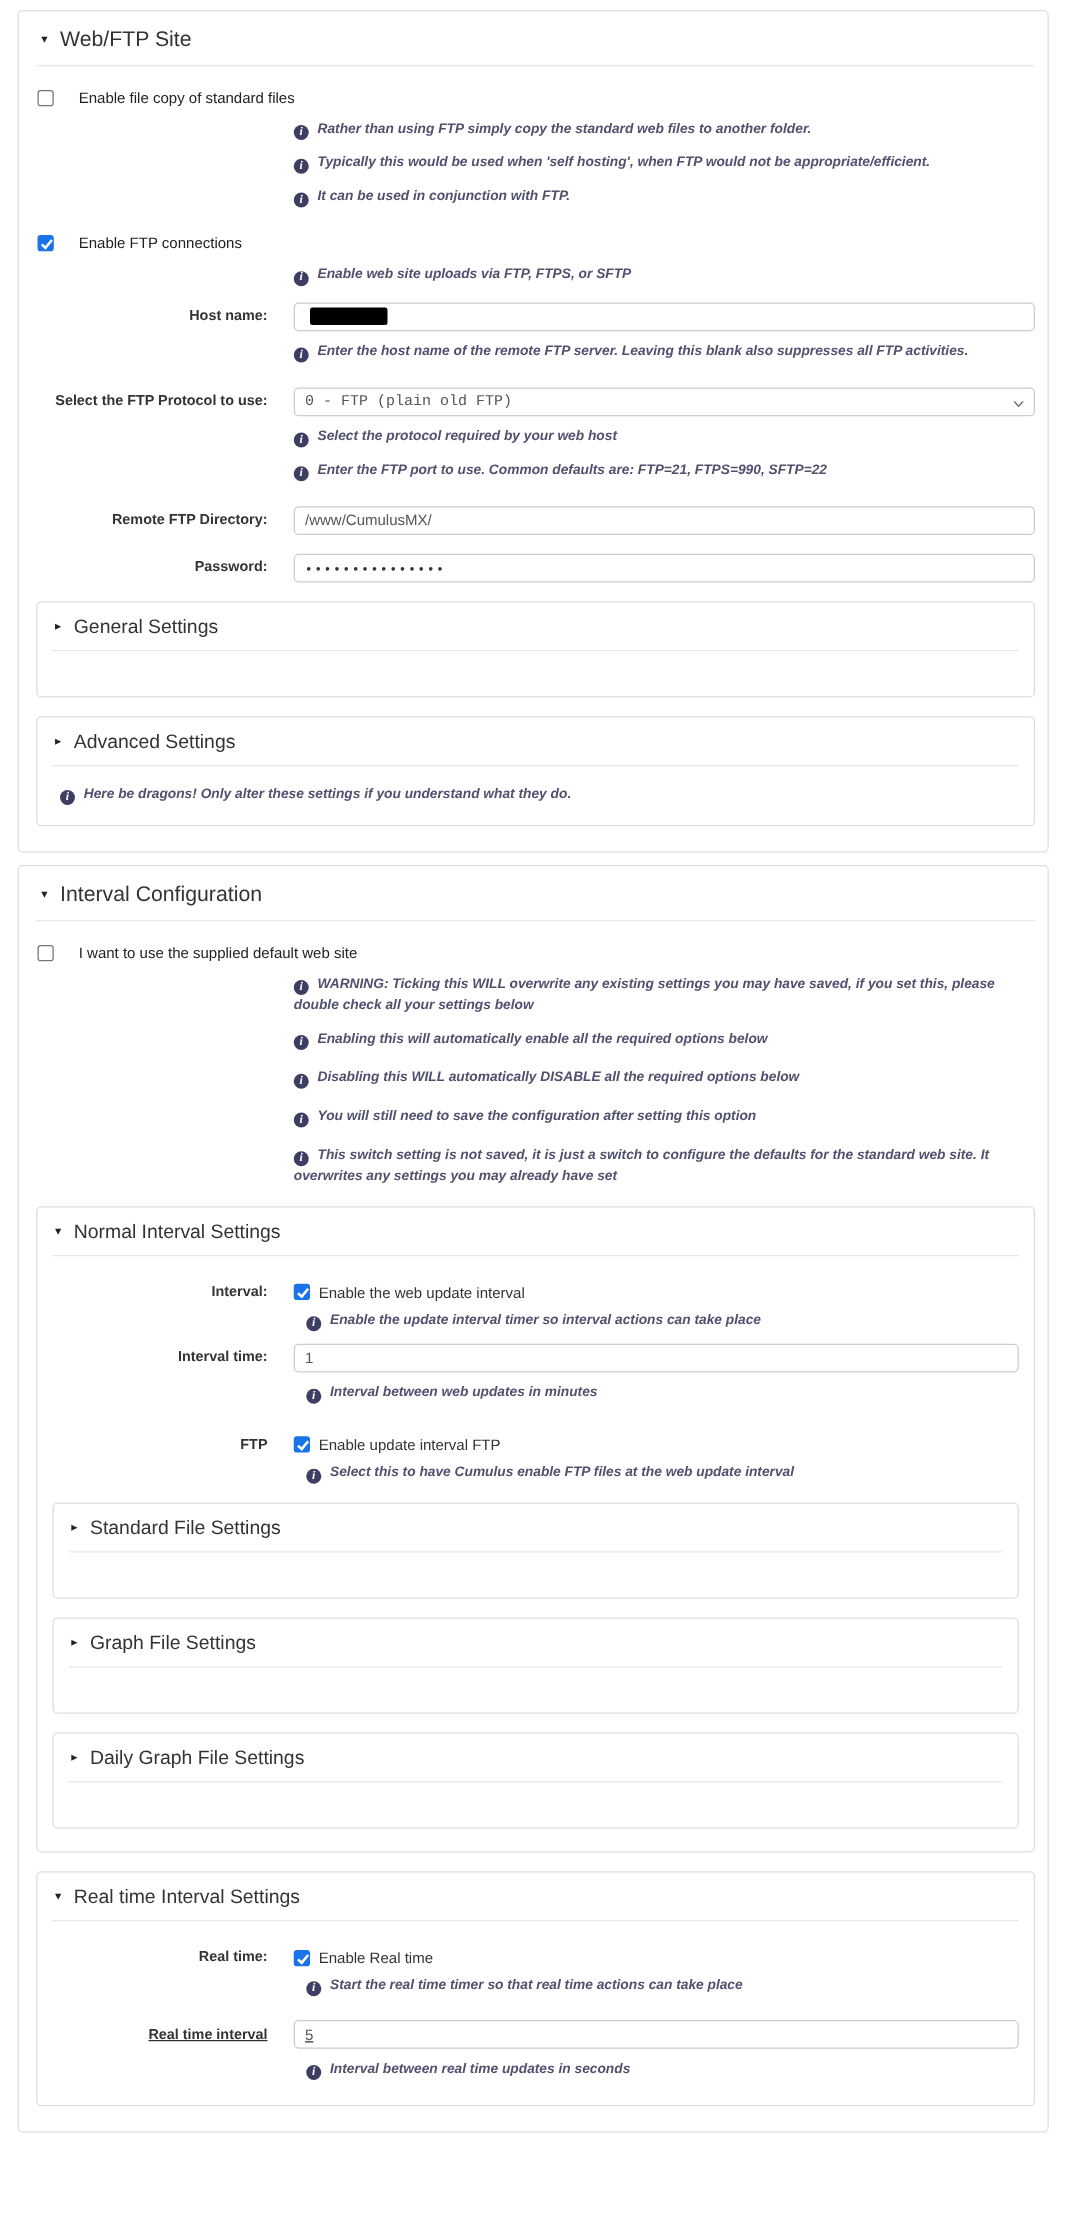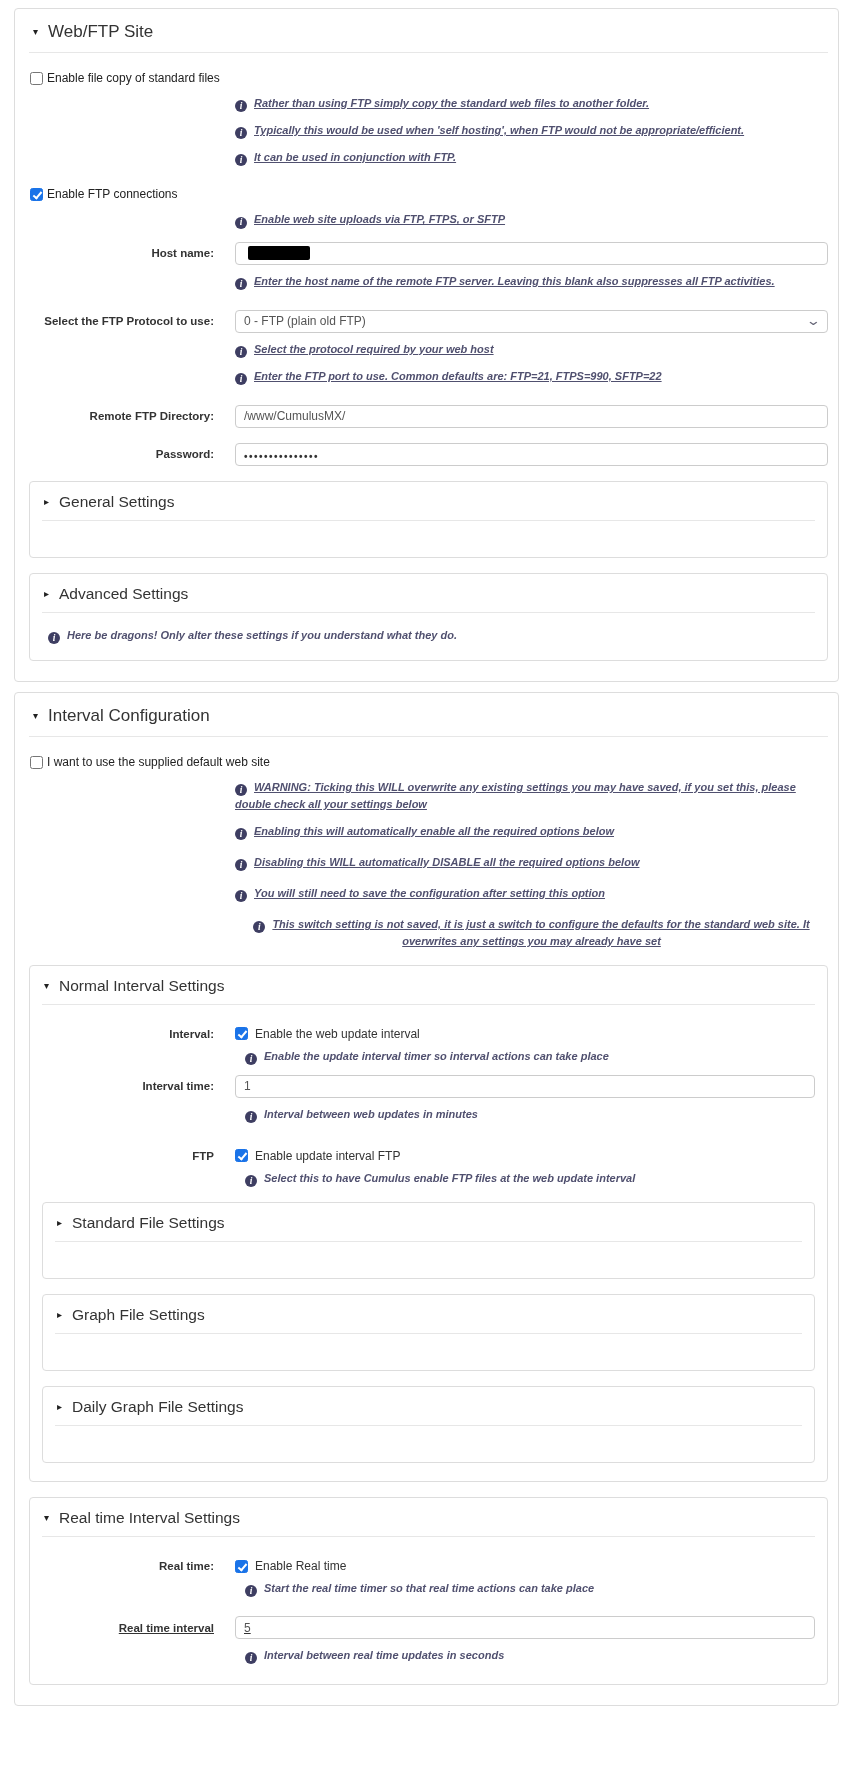--- a/index.html
+++ b/index.html
@@ -28,21 +28,21 @@
   .sub-panel {
     border: 1px solid #ddd;
     border-radius: 4px;
     margin: 15px 0 8px 0;
     padding: 2px 12px 10px 12px;
   }
   .sub-panel .panel-header { font-size: 15.5px; padding: 9px 2px 9px 2px; }
   .collapsed-space { height: 26px; }
   
   .cb-row {
-    display: flex; align-items: center; gap: 4px;
+    display: flex; align-items: center; gap: 20px;
     margin: 18px 0 8px 1px;
     font-size: 12px; color: #222;
   }
   .cb {
     width: 13px; height: 13px; flex: none;
     border: 1px solid #767676; border-radius: 2.5px;
     background: #fff; position: relative; cursor: pointer;
   }
   .cb.checked { background: #1a73e8; border-color: #1a73e8; }
   .cb.checked::after {
@@ -58,39 +58,39 @@
     margin: 10px 0;
   }
   .info-i {
     display: inline-flex; align-items: center; justify-content: center;
     width: 12px; height: 12px; border-radius: 50%;
     background: #3e3e62; color: #fff;
     font-family: "Liberation Serif", serif;
     font-size: 9.5px; font-style: italic; font-weight: bold;
     margin-right: 7px; vertical-align: -2px;
   }
-  .indent-ctrl { margin-left: 206px; text-decoration: underline; }     
+  .indent-ctrl { margin-left: 206px; }     
   .indent-note { margin-left: 216px; }
   .sub-panel .indent-note { margin-left: 203px; }
   
   .field-row { display: flex; align-items: center; margin-top: 15px; }
   .field-label {
     width: 185px; flex: none; text-align: right;
     font-weight: bold; font-size: 11.5px; color: #333;
   }
   .sub-panel .field-label { width: 172px; }
   .field-control { flex: 1; margin-left: 21px; display: flex; align-items: center; gap: 7px; }
   .tb {
     width: 100%; height: 23px;
     border: 1px solid #ccc; border-radius: 4px;
     padding: 2px 8px; font-size: 12px; color: #555;
     font-family: "Liberation Sans", sans-serif;
     background: #fff; outline: none;
   }
-  .divbox { display: flex; align-items: center; }
+  .divbox { display: flex; align-items: center; font-family: Liberation Mono, monospace; }
   .redacted { background: #000; border-radius: 2px; height: 14px; width: 62px; margin-left: 4px; }
   .redacted.user { width: 80px; height: 16px; border-radius: 3px 6px 3px 2px; }
   .pw { letter-spacing: 1.5px; font-size: 10px; font-weight: bold; color: #333; padding-top: 4px; }
   .selectbox { justify-content: space-between; cursor: pointer; }
   .chevron { color: #667; font-size: 13px; line-height: 0; margin-left: 8px; transform: scaleX(1.4); }
   .cb-inline-label { cursor: pointer; }
   .adv-note { margin: 14px 0 6px 6px; }
   .mt-big { margin-top: 22px; }
 </style>
 </head>
@@ -182,21 +182,21 @@
 
   <div class="cb-row">
     <span class="cb"></span>
     <span class="cb-inline-label">I want to use the supplied default web site</span>
   </div>
 
   <div class="note indent-ctrl"><span class="info-i">i</span><span>WARNING: Ticking this WILL overwrite any existing settings you may have saved, if you set this, please double check all your settings below</span></div>
   <div class="note indent-ctrl" style="margin-top:10px;"><span class="info-i">i</span><span>Enabling this will automatically enable all the required options below</span></div>
   <div class="note indent-ctrl" style="margin-top:14px;"><span class="info-i">i</span><span>Disabling this WILL automatically DISABLE all the required options below</span></div>
   <div class="note indent-ctrl" style="margin-top:14px;"><span class="info-i">i</span><span>You will still need to save the configuration after setting this option</span></div>
-  <div class="note indent-ctrl" style="margin-top:14px;text-align:center;"><span class="info-i">i</span><span>This switch setting is not saved, it is just a switch to configure the defaults for the standard web site. It overwrites any settings you may already have set</span></div>
+  <div class="note indent-ctrl" style="margin-top:14px;"><span class="info-i">i</span><span>This switch setting is not saved, it is just a switch to configure the defaults for the standard web site. It overwrites any settings you may already have set</span></div>
 
   <div class="sub-panel">
     <div class="panel-header">
       <span class="caret">▾</span>
       <span>Normal Interval Settings</span>
     </div>
 
     <div class="field-row mt-big">
       <div class="field-label">Interval:</div>
       <div class="field-control">

